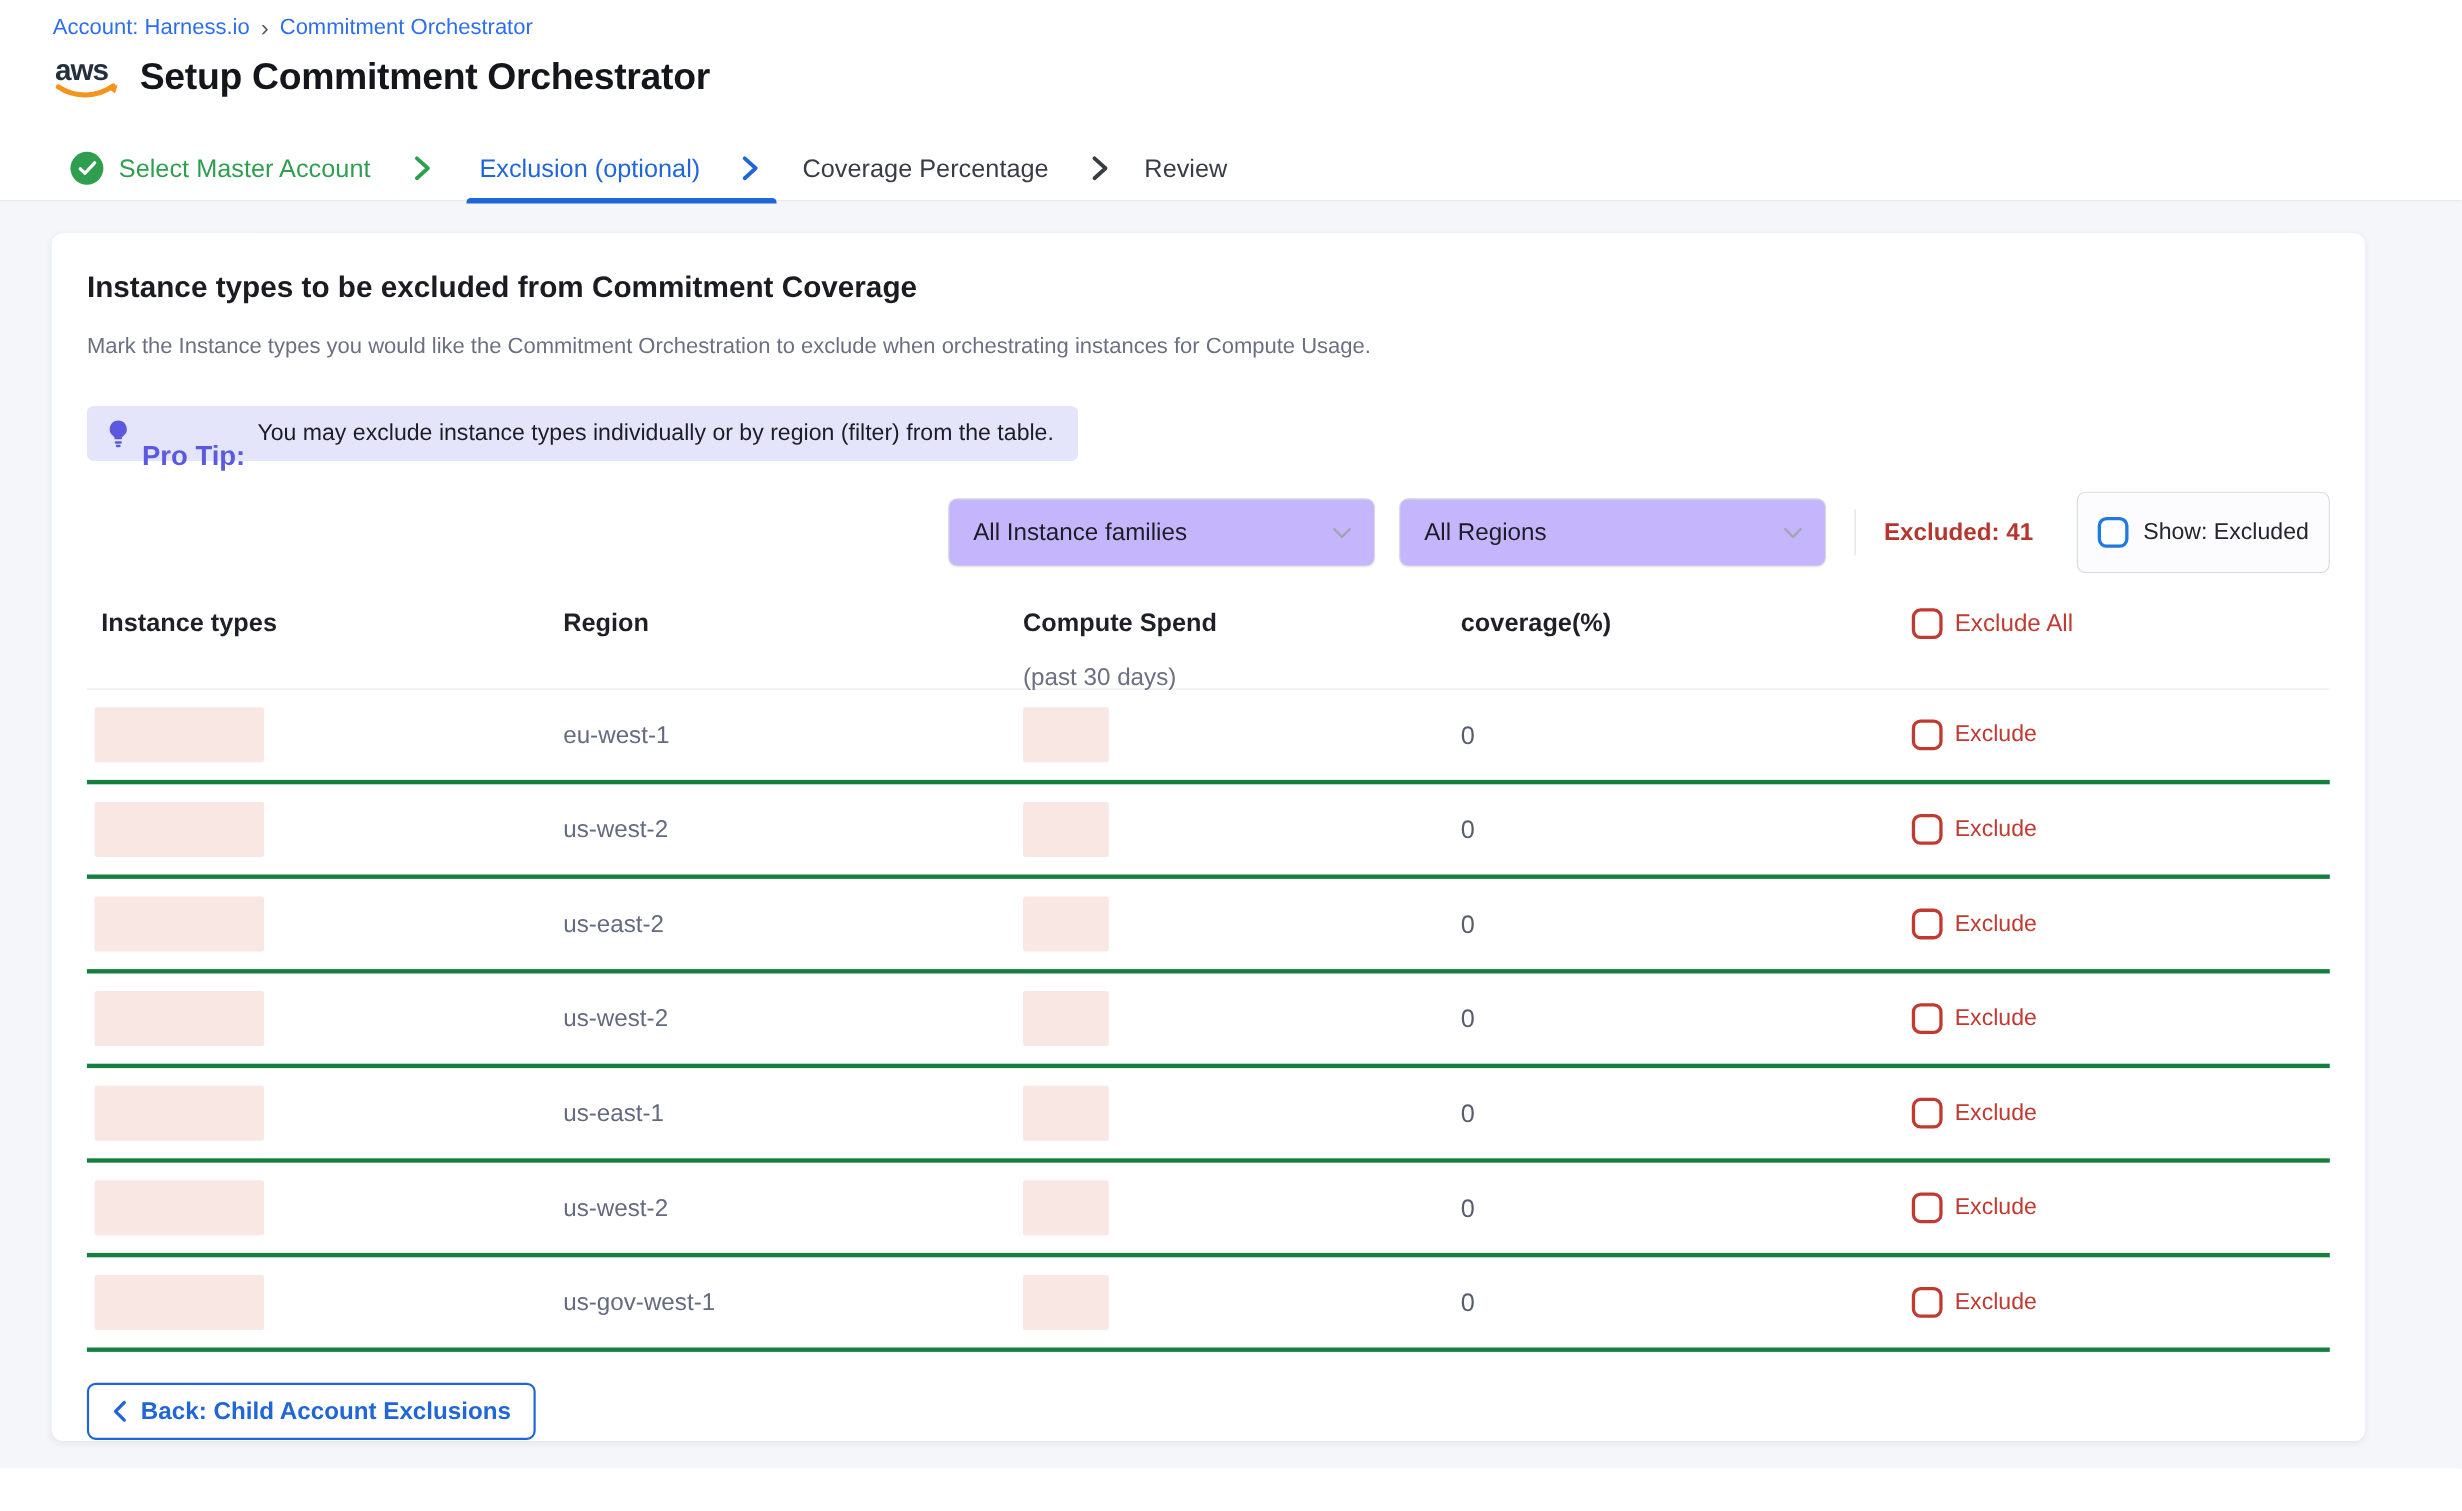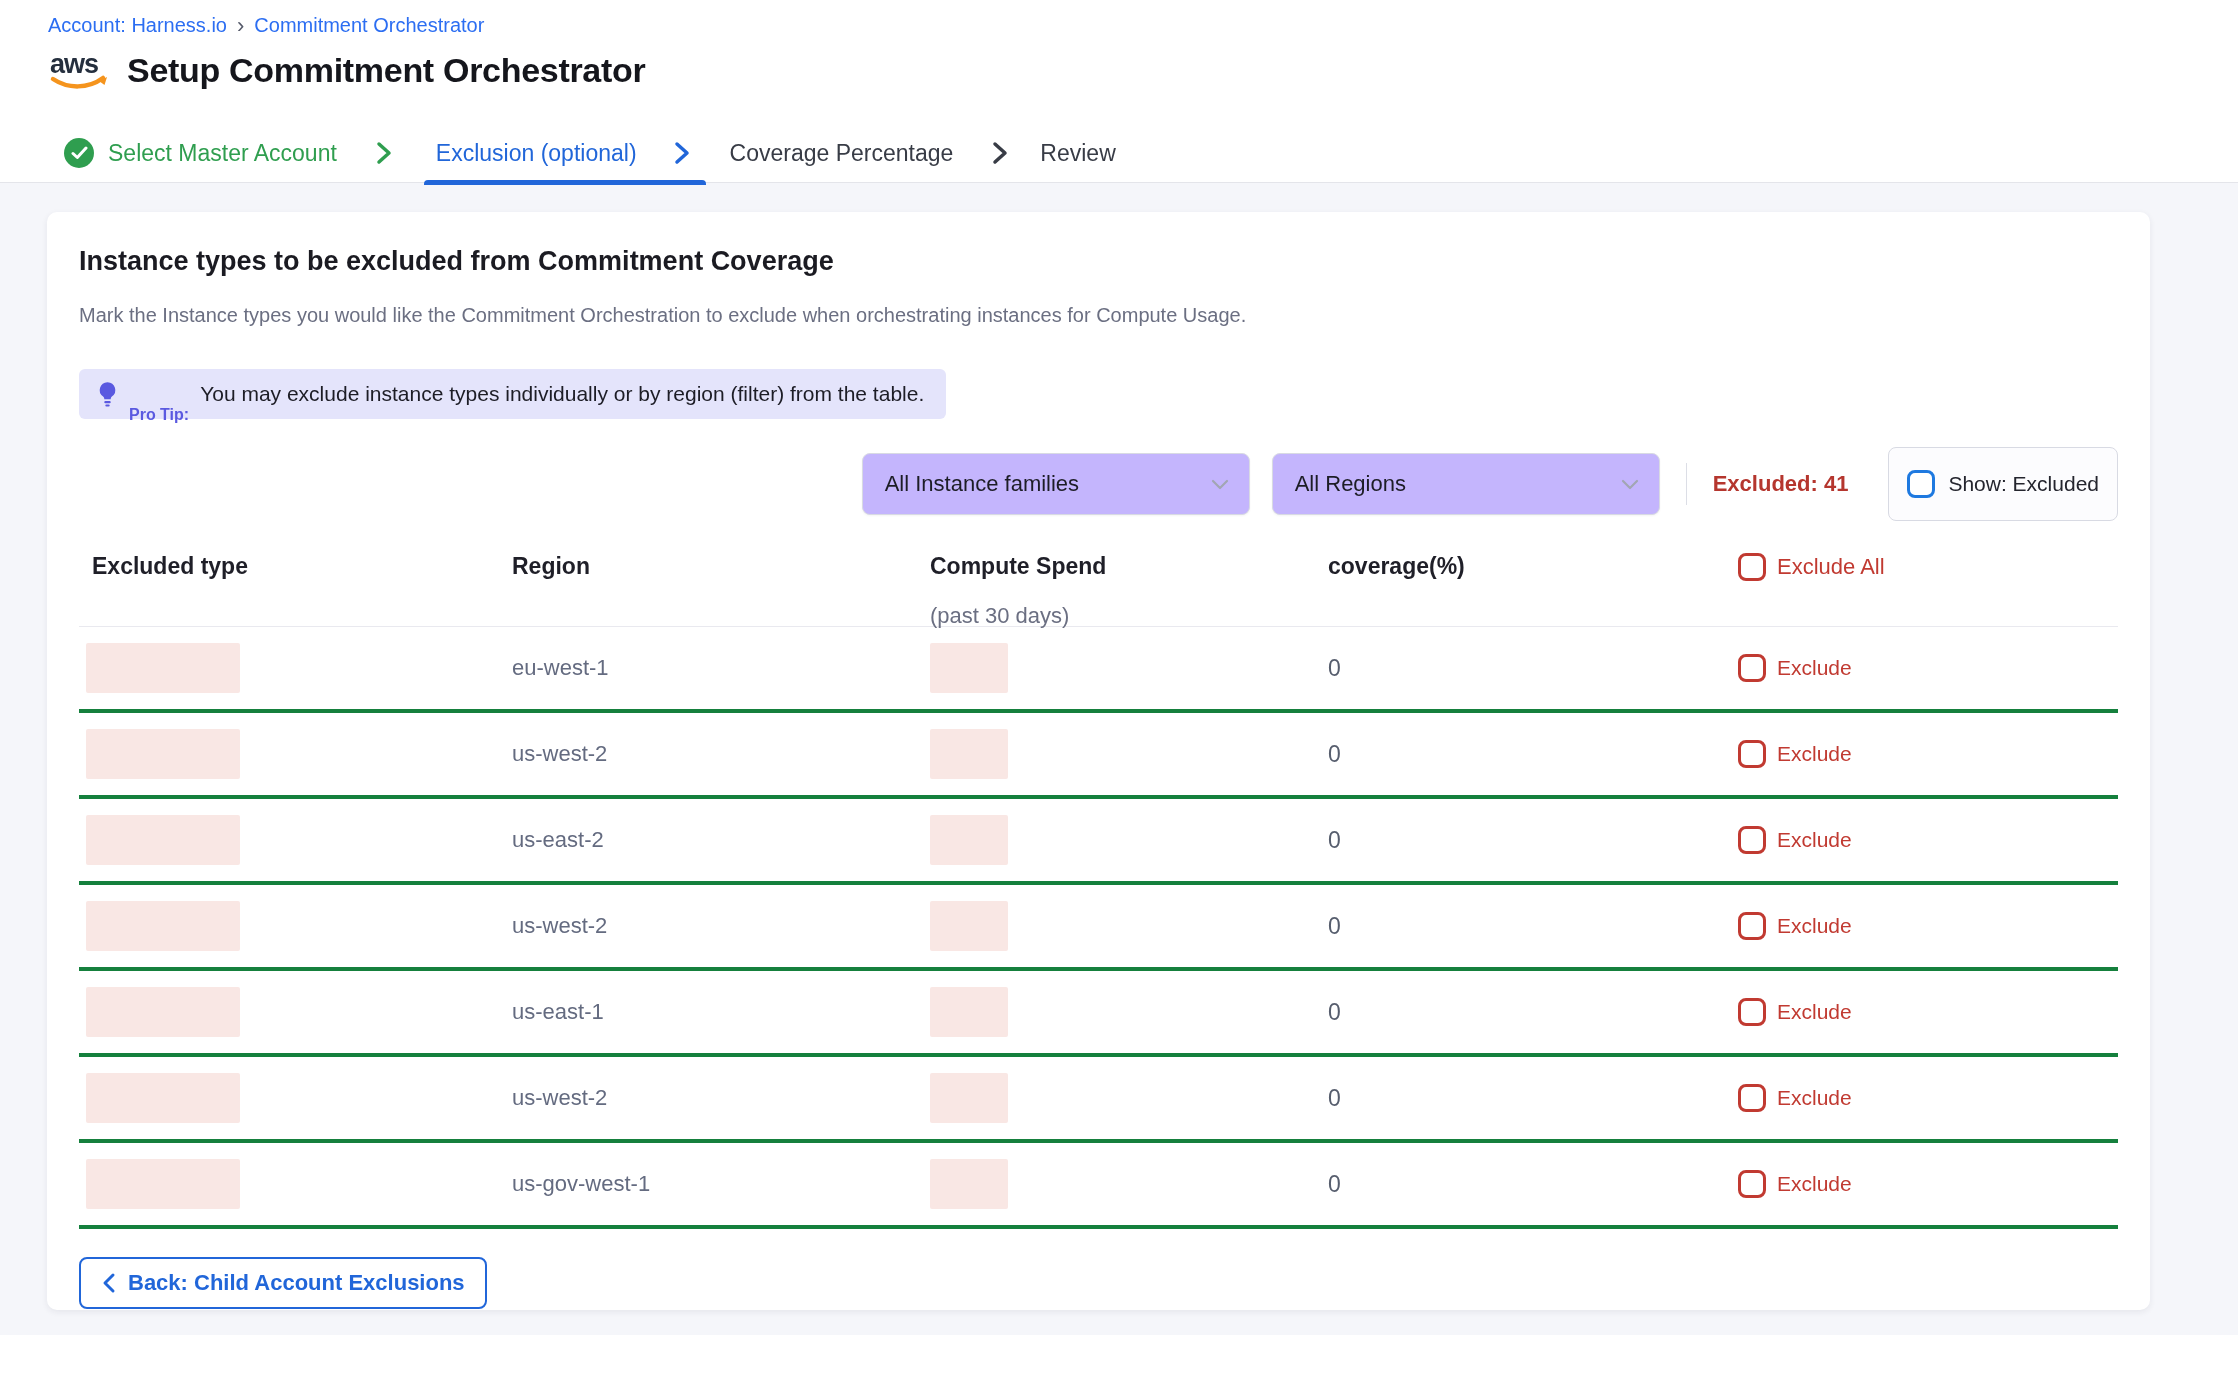--- a/index.html
+++ b/index.html
@@ -33,21 +33,21 @@
   
   .content-band { height:1152px; background:#f5f6fa; }
   .card { position:relative; margin-left:47px; top:29px; width:2103px; height:1098px; background:#fff;
           border-radius:10px; box-shadow:0 2px 6px rgba(40,41,61,.08); padding:34px 32px 0; }
 
   .card-title { font-size:27px; font-weight:bold; color:#1b1b22; }
   .card-subtitle { margin-top:27px; font-size:20px; color:#6b6f82; }
 
   .pro-tip { margin-top:42px; display:inline-flex; align-items:center; gap:11px; height:50px;
              padding:0 22px 0 18px; background:#e4e4fb; border-radius:6px; }
-  .pro-tip-label { color:#5a59e0; font-weight:bold; font-size:16px;margin-top:42px; }
+  .pro-tip-label { color:#5a59e0; font-weight:bold; font-size:25px;margin-top:42px; }
   .pro-tip-text  { color:#1d1d26; font-size:21px; }
 
   .filter-bar { margin-top:34px; height:62px; display:flex; align-items:center; justify-content:flex-end; }
   .dropdown { width:388px; height:62px; background:#c4b5fd; border:1px solid #d8dae3; border-radius:8px;
               display:flex; align-items:center; justify-content:space-between; padding:0 20px 0 22px;
               font-size:22px; color:#1d1d26; box-shadow:0 1px 2px rgba(40,41,61,.05); cursor:pointer; }
   .dd-gap { width:22px; }
   .v-divider { width:1px; height:42px; background:#dcdee6; margin:0 26px; }
   .excluded-count { font-size:22px; font-weight:bold; color:#b5362e; margin-right:40px; }
   .show-excluded-btn { height:74px; display:flex; align-items:center; gap:13px; padding:0 18px;
@@ -174,21 +174,21 @@
       </div>
       <span class="v-divider"></span>
       <span class="excluded-count">Excluded: 41</span>
       <button class="show-excluded-btn">
         <span class="checkbox blue"></span>
         <span>Show: Excluded</span>
       </button>
     </div>
 
     <div class="grid-cols thead">
-      <div class="th c1">Excluded type</div>
+      <div class="th c1">Instance types</div>
       <div class="th">Region</div>
       <div class="th">
         <span>Compute Spend</span>
         <span class="th-sub">(past 30 days)</span>
       </div>
       <div class="th">coverage(%)</div>
       <div class="th th-exclude-all">
         <span class="checkbox red"></span>
         <span class="exclude-all-label">Exclude All</span>
       </div>

